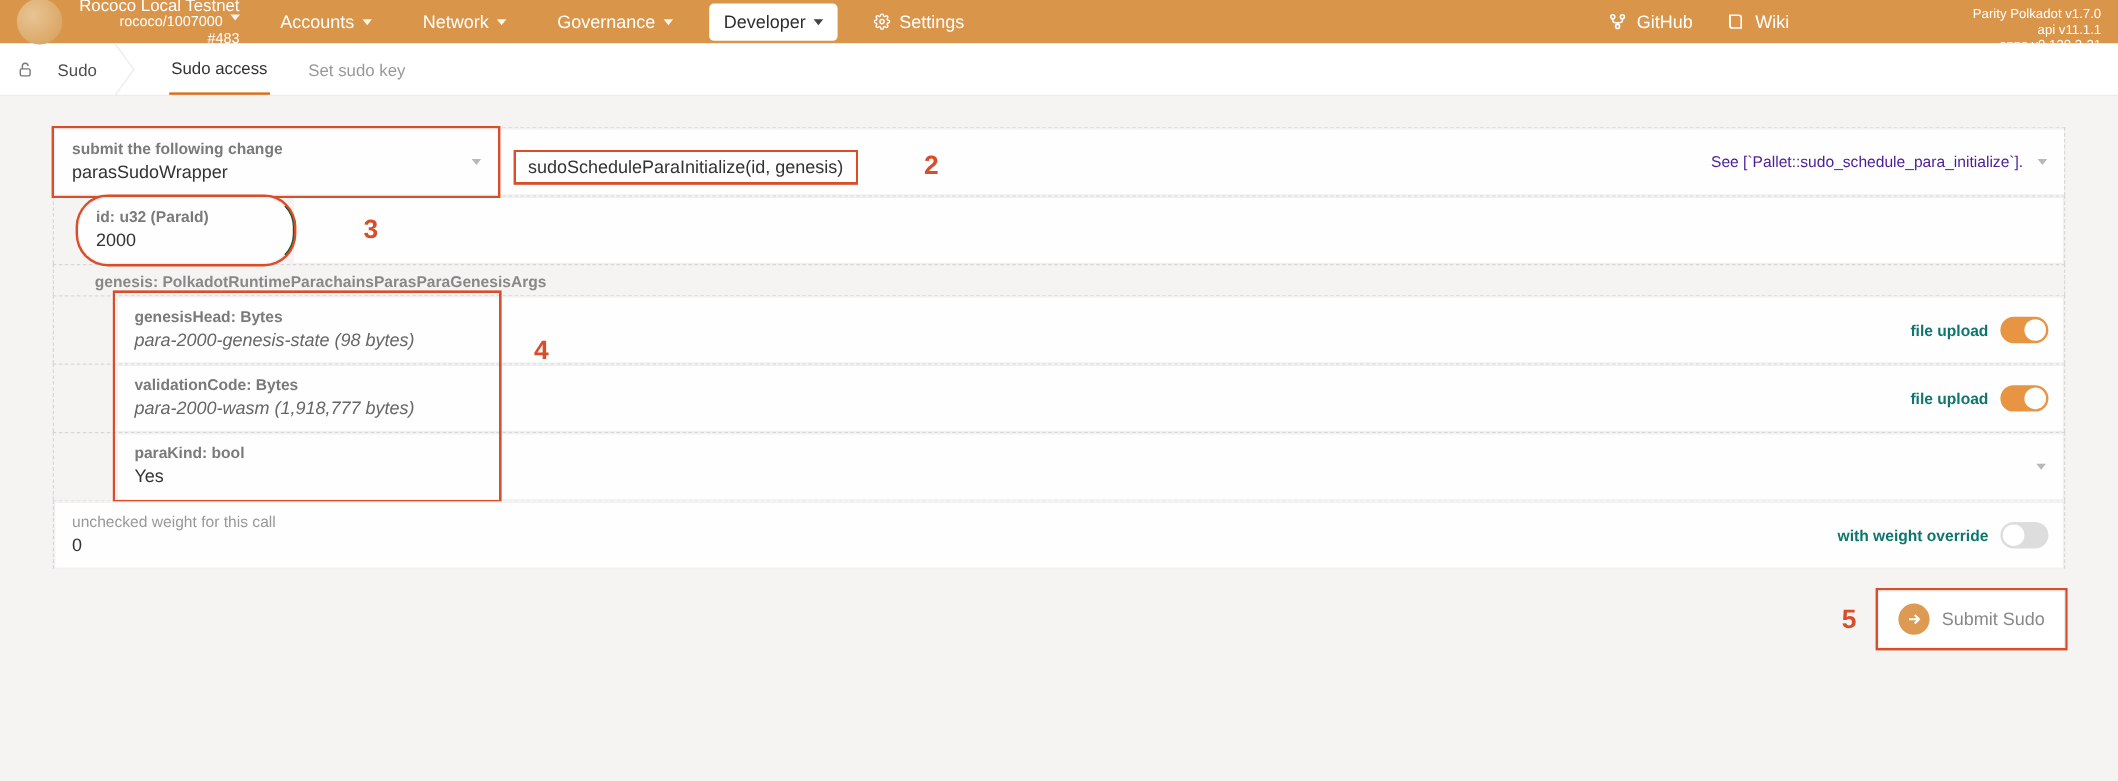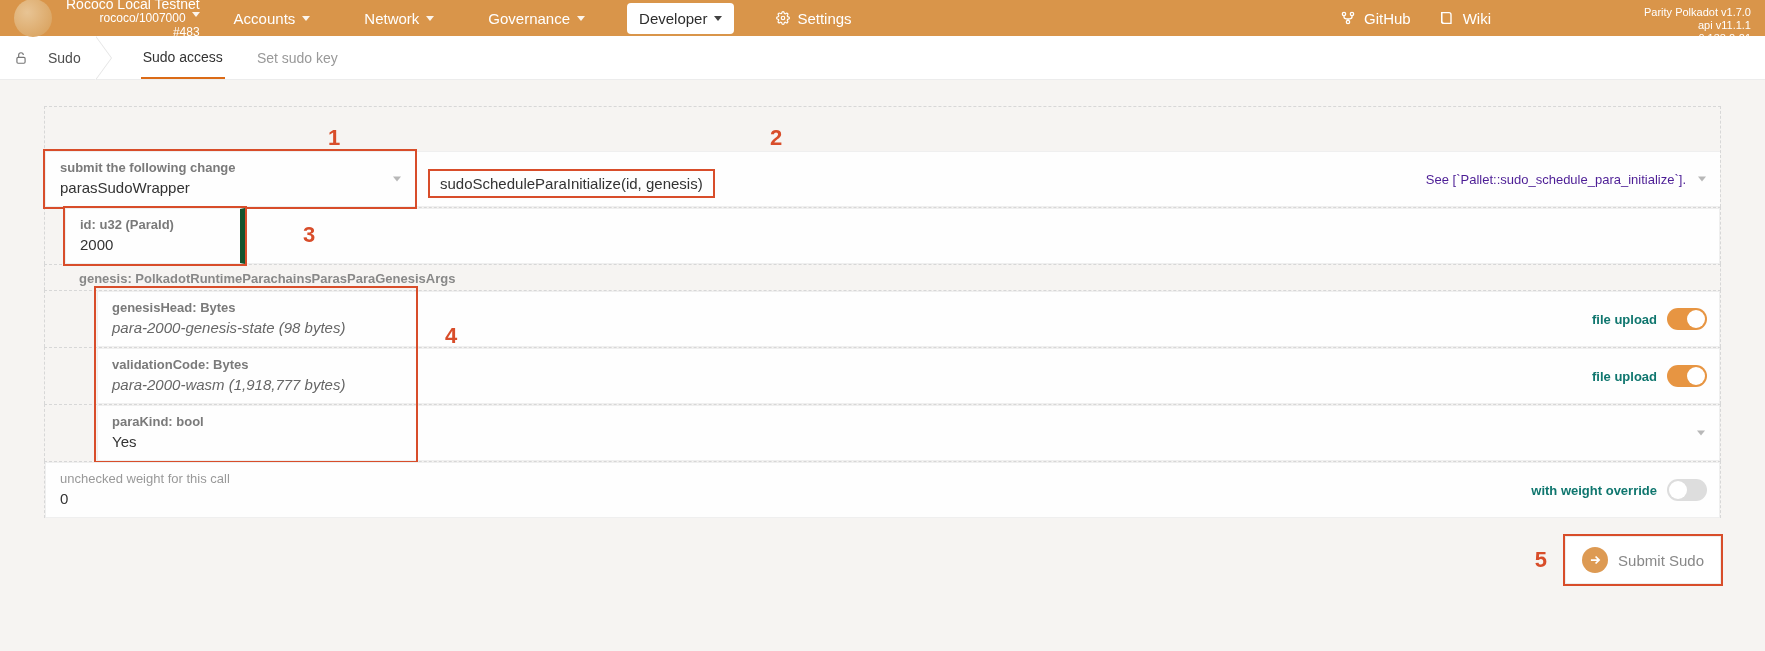--- a/index.html
+++ b/index.html
@@ -24,21 +24,21 @@
   .avatar {
     width: 38px; height: 38px; border-radius: 50%;
     background: radial-gradient(circle at 35% 35%, #e8c494, #d79d56);
     margin-right: 14px;
   }
   .net-info { display: flex; flex-direction: column; align-items: flex-end; line-height: 1.15; margin-right: 22px; }
   .net-info .title { font-weight: 500; font-size: 14px; }
   .net-info .sub { font-size: 12px; display: flex; align-items: flex-start; gap: 6px; }
   .net-info .sub2 { font-size: 12px; }
 
-  .nav { display: flex; align-items: center; gap: 30px; }
+  .nav { display: flex; align-items: center; gap: 18px; }
   .nav-item { display: flex; align-items: center; gap: 7px; padding: 7px 12px; border-radius: 4px; cursor: pointer; color:#fff; font-size:15px;}
   .nav-item.active { background: #fff; color: #2d2d2d; }
   .chev { width:0;height:0;border-left:4px solid transparent;border-right:4px solid transparent;border-top:5px solid currentColor; opacity:.9;}
   .gear-ic { width:14px; height:14px; display:inline-block; }
 
   .top-right-links { margin-left:auto; display:flex; gap:28px; align-items:center; }
   .top-right-links .lnk { display:flex; align-items:center; gap:8px; cursor:pointer; color:#fff; font-size:15px;}
   .version { position:absolute; right:14px; top:6px; text-align:right; font-size:11px; line-height:1.2; }
 
   
@@ -94,21 +94,21 @@
   .toggle.on::after{left:20px;}
 
   .highlight { box-shadow: 0 0 0 2px #d84d2a; z-index:2; position:relative;}
   .badge-num { position:absolute; font-size:22px; font-weight:700; color:#d84d2a; }
 
   .submit-row { display:flex; justify-content:flex-end; margin-top:18px; gap:18px; align-items:center;}
   .submit-btn { display:flex; align-items:center; gap:10px; padding:10px 16px; background:#fff; border:1px solid #eee; color:#888; font-size:15px; cursor:pointer;}
   .submit-ic { width:26px;height:26px;border-radius:50%;background:#dd9a53; display:flex;align-items:center;justify-content:center;}
 
   .row2col { display:flex; gap:0; }
-  .row2col .field { border-right:none;margin-top:44px; }
+  .row2col .field { border-right:none; }
   .row2col .field:last-child{border-right:1px solid #efefef;}
 
   svg { display:block; }
 </style>
 </head>
 <body>
 
 <div class="topbar">
   <div class="avatar"></div>
   <div class="net-info">
@@ -196,21 +196,21 @@
 
     <div class="field" style="flex:1;">
       <span class="value highlight" style="display:inline-block;width:fit-content;padding:4px 10px;margin-top:10px;">sudoScheduleParaInitialize(id, genesis)</span>
       <span class="side-text">See [`Pallet::sudo_schedule_para_initialize`].</span>
       <span class="dd-arrow"></span>
     </div>
     <span class="badge-num" style="left:725px; top:18px;">2</span>
   </div>
 
   <div class="row indent-1" style="position:relative;">
-    <div class="field highlight" style="flex:0 0 180px;border-right:5px solid #14532d;">
+    <div class="field highlight" style="flex:0 0 180px;border-right:1px solid #14532d;border-radius:25px;">
       <span class="label">id: u32 (ParaId)</span>
       <span class="value">2000</span>
     </div>
     <div class="field" style="flex:1;border-left:none;"></div>
     <span class="badge-num" style="left:258px; top:14px;">3</span>
   </div>
 
   <div class="row indent-1">
     <div class="light-label-bar">genesis: PolkadotRuntimeParachainsParasParaGenesisArgs</div>
   </div>

